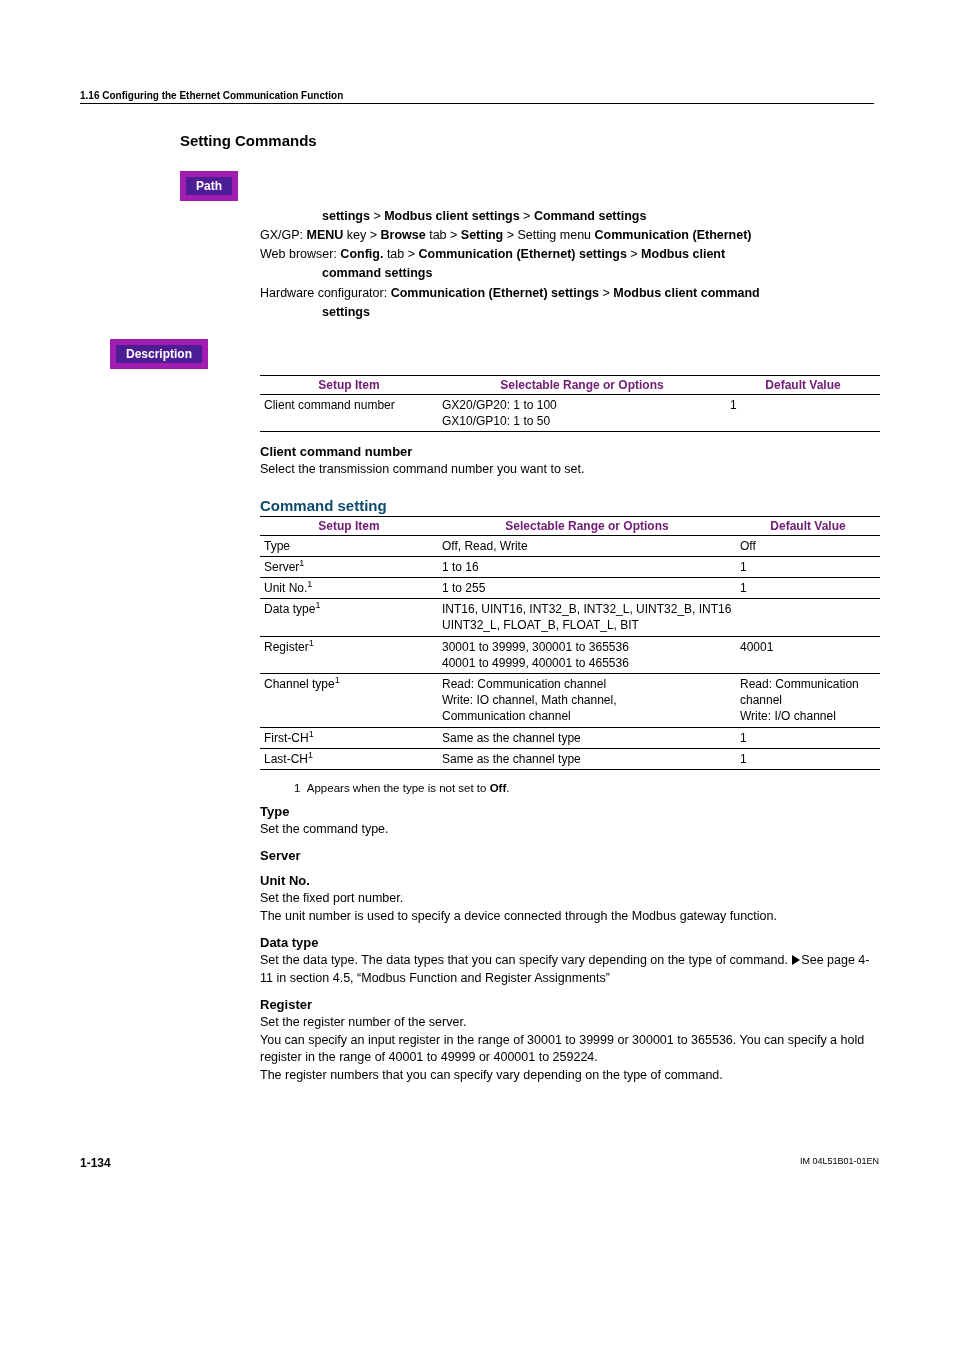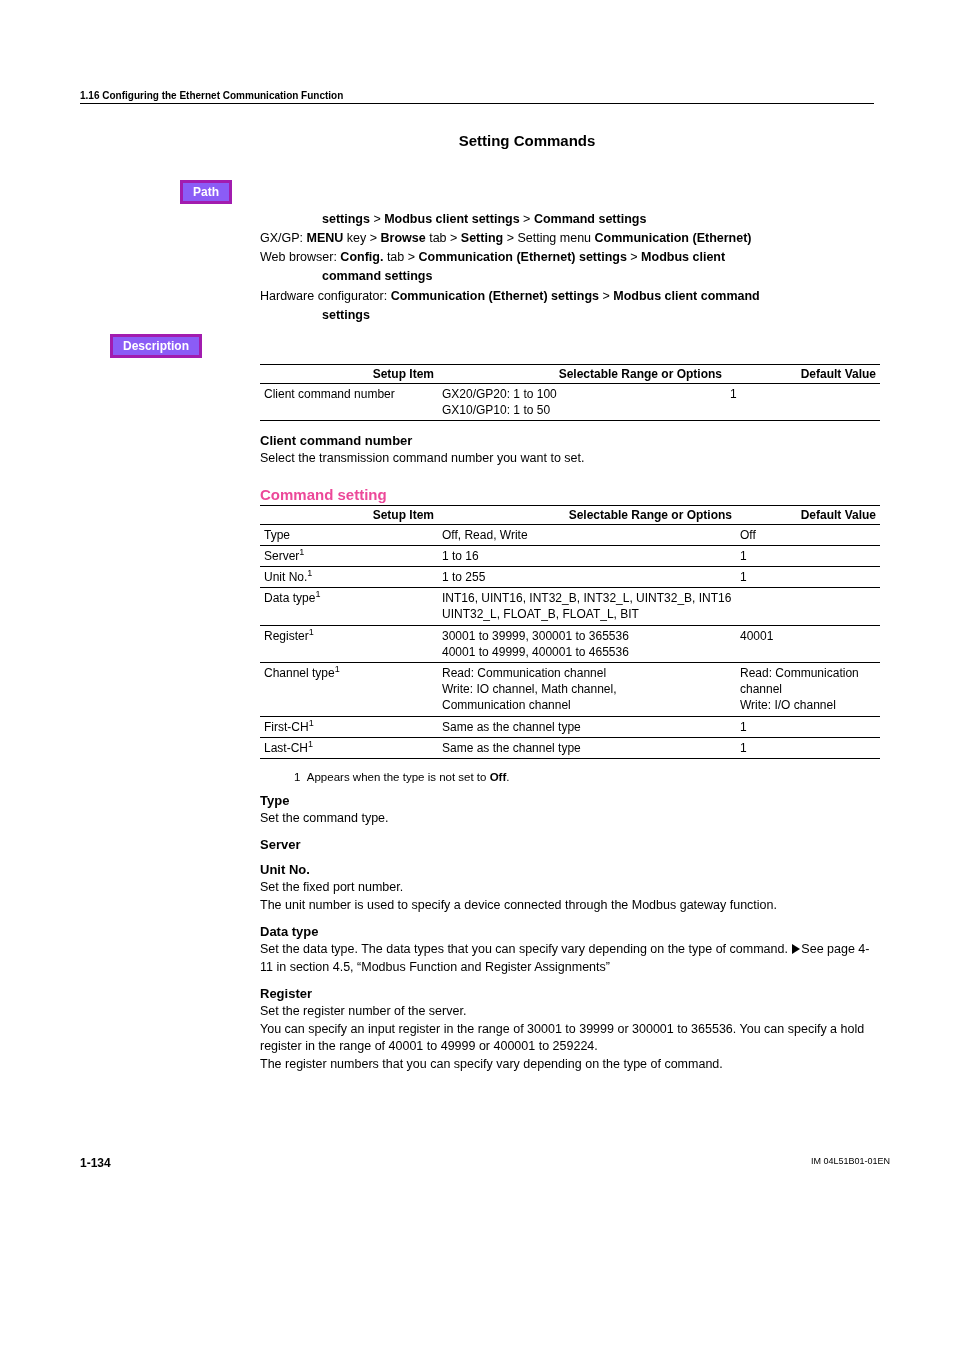--- a/index.html
+++ b/index.html
@@ -22,31 +22,31 @@
     border-bottom: 1.5px solid #000;
     padding-bottom: 2px;
     margin-bottom: 28px;
   }
   .indent-block {
     margin-left: 100px;
   }
   .h3 {
     font-size: 15px;
     font-weight: bold;
-    margin-bottom: 31px;
-    text-align: center;
+    margin-bottom: 14px;
   }
   .label-tab {
     display: inline-block;
-    background: #8b5cf6;
+    background: #4c1d95;
     color: #fff;
     font-weight: bold;
     font-size: 12px;
     padding: 2px 10px;
-    border: 3px solid #a21caf;
+    border: 6px solid #a21caf;
+    margin-top: 8px;
   }
   .label-tab-wrap {
     margin-left: 100px;
     margin-bottom: 6px;
     margin-top: 10px;
   }
   .path-body, .desc-body {
     margin-left: 180px;
     font-size: 12.5px;
     line-height: 1.45;
@@ -56,22 +56,22 @@
   .bold { font-weight: bold; }
   .table {
     width: 620px;
     margin-left: 180px;
     border-collapse: collapse;
     font-size: 12px;
     margin-top: 2px;
     margin-bottom: 12px;
   }
   .table th {
-    text-align: right;
-    color: #000000;
+    text-align: center;
+    color: #701a75;
     font-weight: bold;
     border-top: 1.5px solid #000;
     border-bottom: 0.75px solid #000;
     padding: 2px 4px;
   }
   .table td {
     border-bottom: 0.75px solid #000;
     padding: 2px 4px;
     vertical-align: top;
     line-height: 1.35;
@@ -83,37 +83,37 @@
     margin-left: 180px;
     margin-top: 10px;
   }
   .body-text {
     font-size: 12.5px;
     margin-left: 180px;
     margin-top: 2px;
     line-height: 1.4;
   }
   .blue-head {
-    color: #ec4899;
+    color: #0c4a6e;
     font-size: 15px;
     font-weight: bold;
     margin-left: 180px;
     margin-top: 18px;
     margin-bottom: 2px;
   }
   .footnote {
     font-size: 11.5px;
     margin-left: 214px;
     margin-top: 4px;
   }
   .footer {
     position: absolute;
     bottom: 30px;
     left: 80px;
-    right: 64px;
+    right: 75px;
     display: flex;
     justify-content: space-between;
     font-size: 11px;
   }
   .footer-left { font-weight: bold; font-size: 12px; }
   .footer-right { font-size: 9px; }
   sup { font-size: 9px; vertical-align: super; line-height:0; }
   .tri {
     display:inline-block;
     width:0;height:0;

